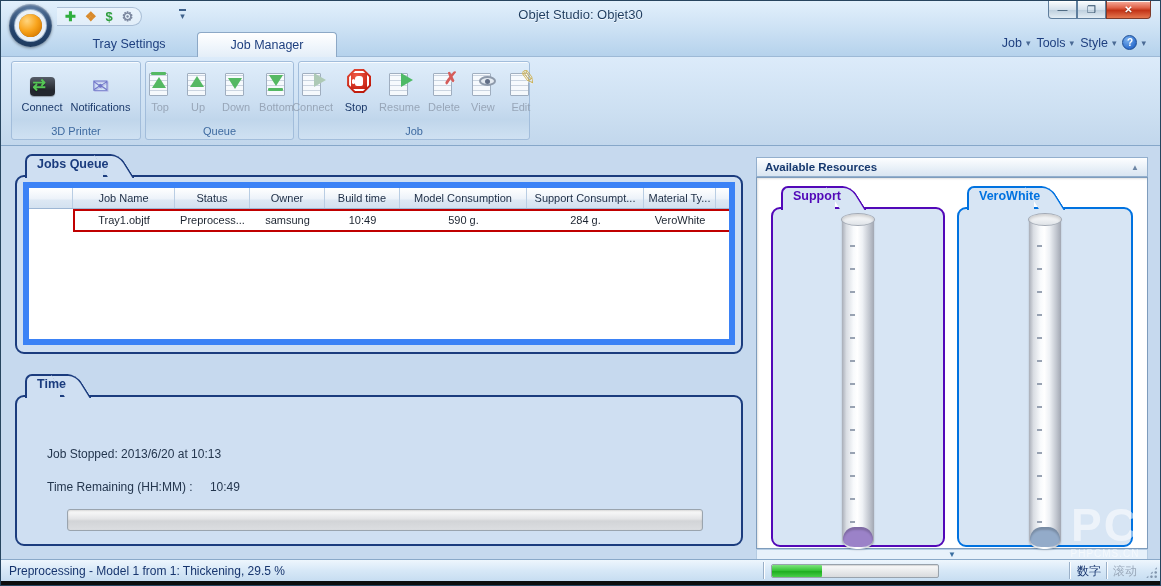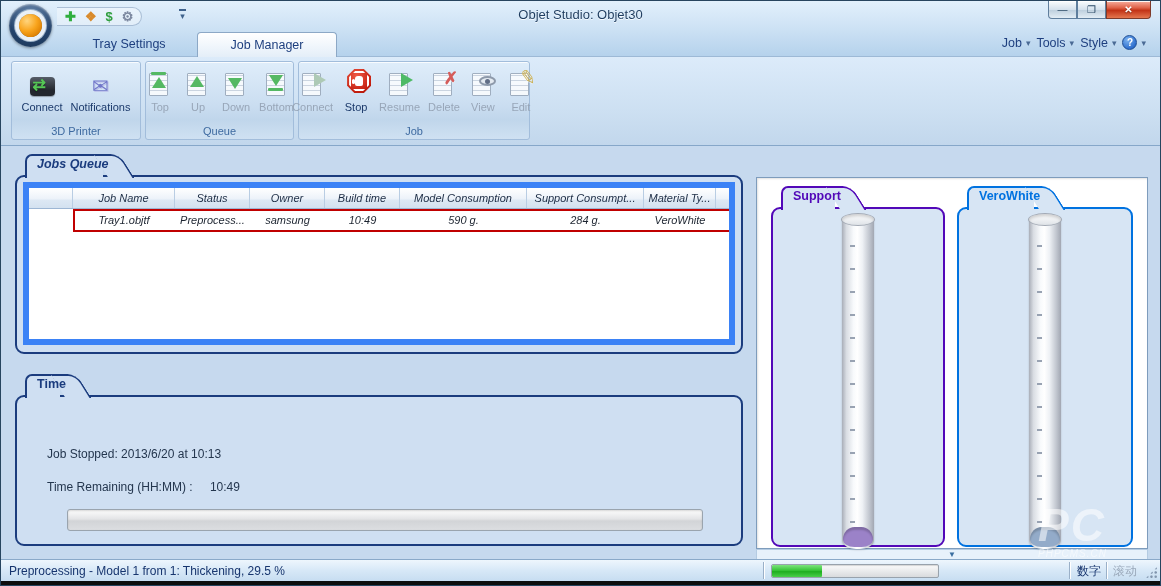--- a/index.html
+++ b/index.html
@@ -169,22 +169,22 @@
     border-radius:2px; background:linear-gradient(#fbfbfb,#d9dbdd); overflow:hidden;
     box-shadow:inset 0 1px 1px rgba(0,0,0,.15); }
   .sb-prog .pfill { border-radius:1px; }
   .indicator { position:absolute; top:3px; width:32px; text-align:center; font-size:12px; }
   .indicator.off { color:#9aa8ba; }
   .grip { position:absolute; right:2px; bottom:2px; width:13px; height:13px;
     background-image:radial-gradient(#7e92ab 1.1px, transparent 1.3px); background-size:4.3px 4.3px;
     clip-path:polygon(100% 0, 100% 100%, 0 100%); }
   .black-edge { position:absolute; left:0; right:0; bottom:0; height:4px; background:#0d0d0d; }
   
-  .watermark { position:absolute; right:12px; bottom:26px; width:110px; 
-    color:rgba(255,255,255,.55); z-index:50; pointer-events:none;font-style:italic; }
+  .watermark { position:absolute; right:0px; bottom:26px; width:110px; text-align:center;
+    color:rgba(255,255,255,.55); z-index:50; pointer-events:none; }
   .watermark .big { font-size:46px; font-weight:bold; letter-spacing:2px; line-height:1; }
   .watermark .small { font-size:10px; letter-spacing:1px; }
 </style>
 </head>
 <body>
 
 <div id="app">
 
   <div class="top-chrome">
     <div class="titlebar">
@@ -337,21 +337,21 @@
               <span class="doc"></span>
               <span class="pencil">✎</span>
             </span>
           <span class="rlbl">Edit</span>
         </div>
       </div>
       <div class="rgroup-label">Job</div>
     </div>
   </div>
 
-  <div class="fpanel navy" style="left:14px; top:153px; width:728px; height:200px;font-style:italic;">
+  <div class="fpanel navy" style="left:14px; top:153px; width:728px; height:200px;">
     <div class="ftab">
       <span class="tl"></span><span class="ts"></span>
       <span class="tt">Jobs Queue</span>
     </div>
     <div class="fbody">
       <div class="tablewrap">
         <div class="thead">
           <div class="th" style="width:44px;"></div>
           <div class="th" style="width:102px;">Job Name</div>
           <div class="th" style="width:75px;">Status</div>
@@ -387,20 +387,24 @@
       <div class="tline" style="top:83px;">
         <span>Time Remaining (HH:MM) :</span>
         <span style="margin-left:14px;">10:49</span>
       </div>
       <div class="pbar" style="top:112px;">
         <div class="pfill" style="width: 0%;"></div>
       </div>
     </div>
   </div>
 
+  <div class="res-header">
+    <span class="res-title">Available Resources</span>
+    <span class="res-collapse">▲</span>
+  </div>
   <div class="res-body">
     <div class="fgroup fpanel" style="left: 14px; top: 8px; width: 174px; height: 361px; --acc: #5208b8;">
       <div class="ftab">
         <span class="tl"></span><span class="ts"></span>
         <span class="tt">Support</span>
       </div>
       <div class="fbody">
         <div class="cyl">
           <div class="cyl-body"></div>
           <div class="cyl-ticks"></div>

